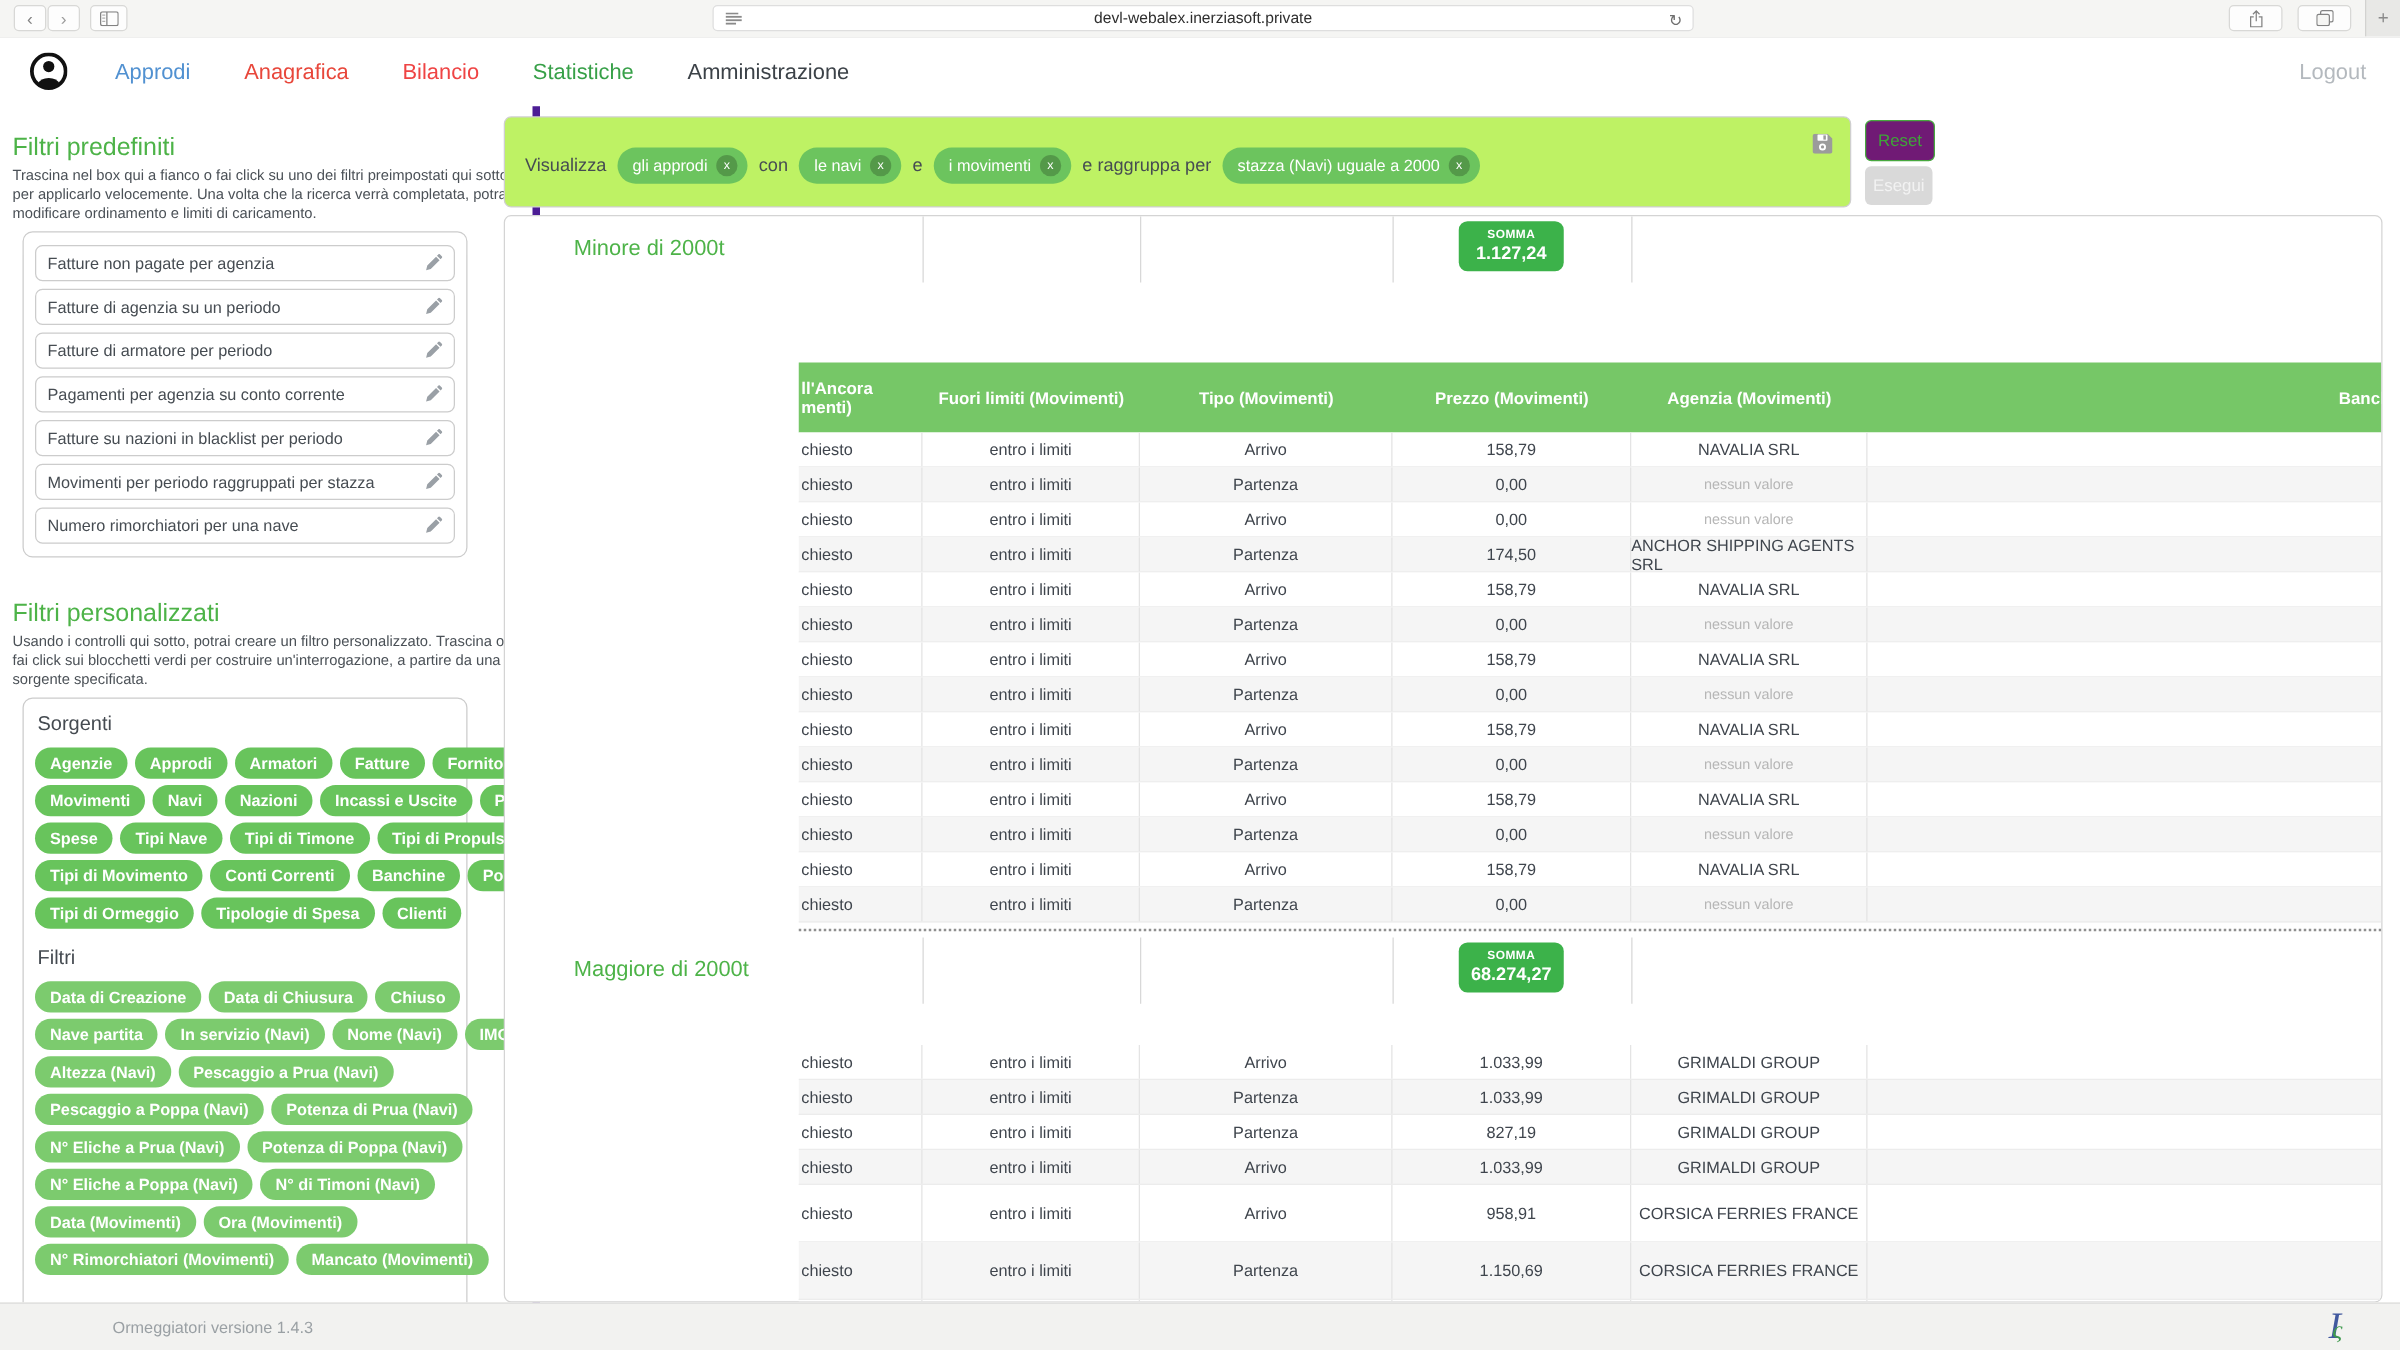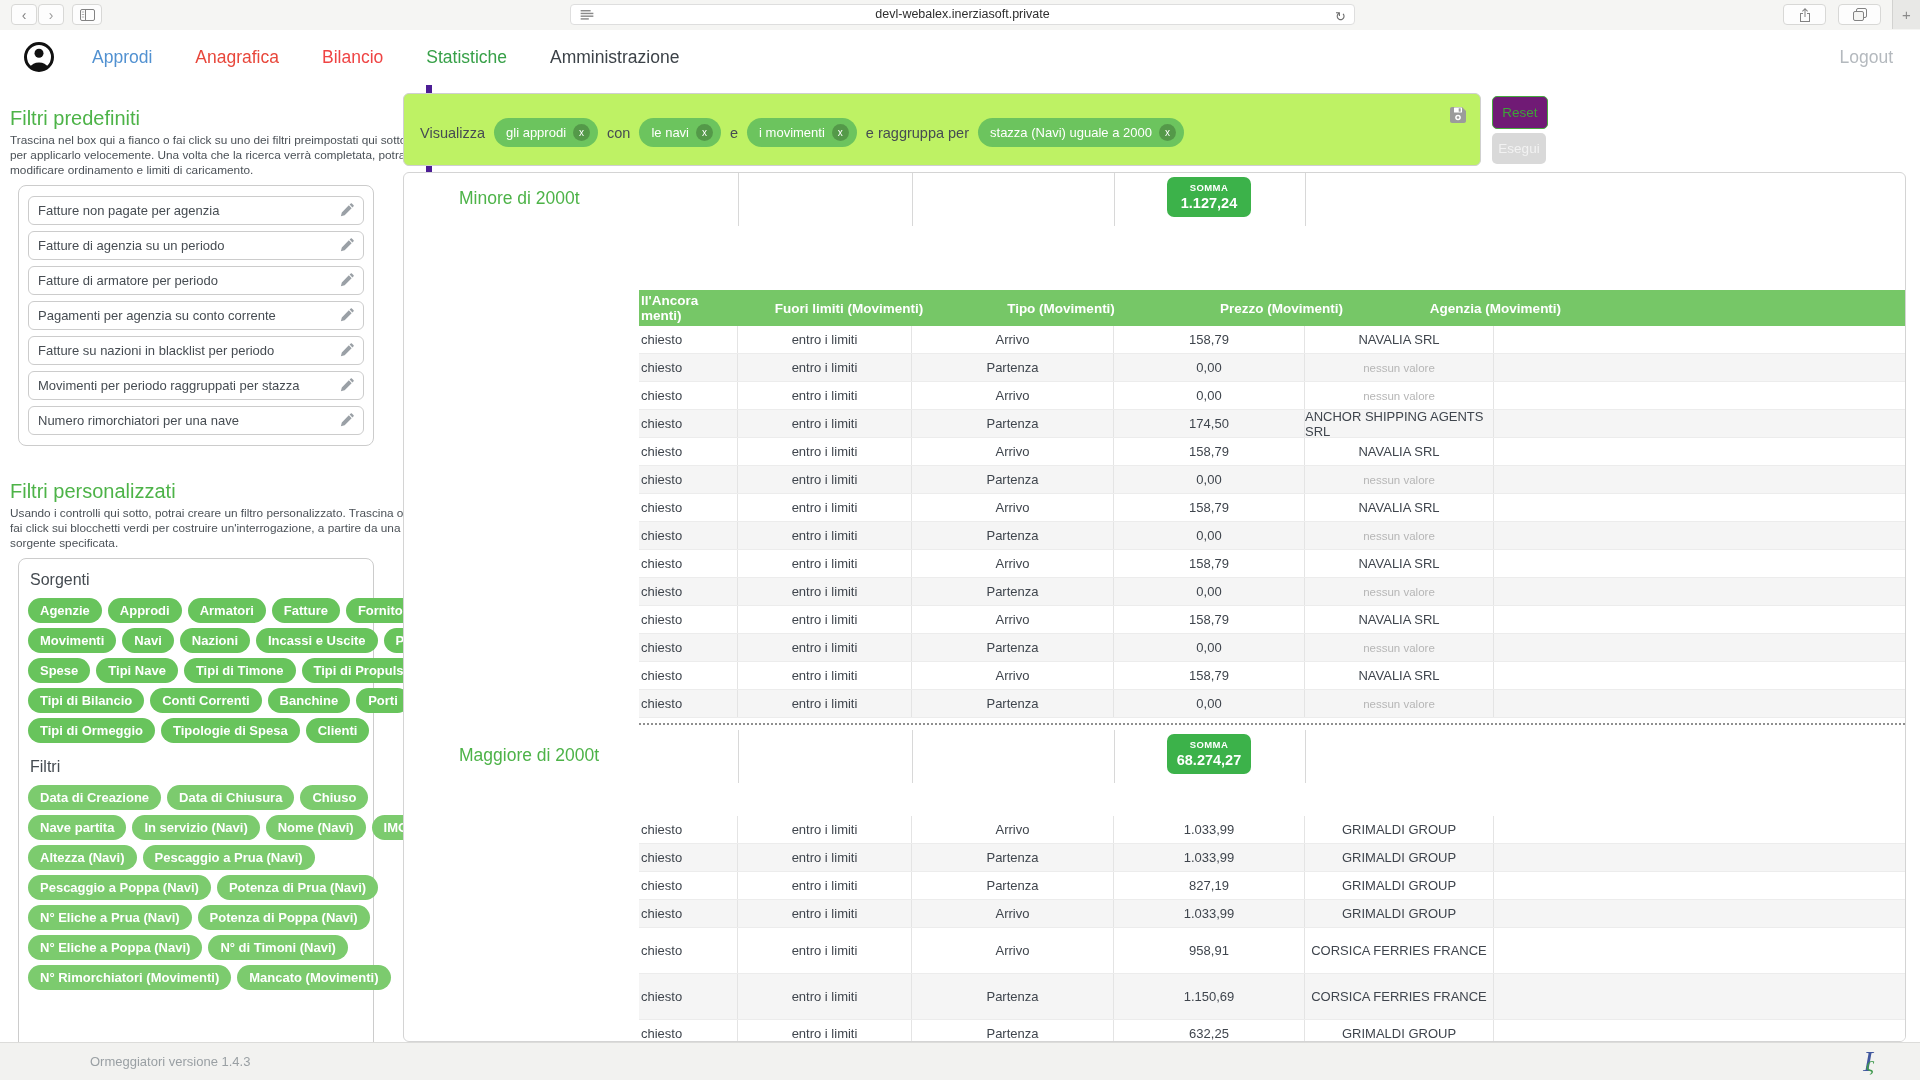--- a/index.html
+++ b/index.html
@@ -68,22 +68,22 @@
   .group-band{position:relative;height:53px;}
   .group-band.g2{margin-top:5px;}
   .group-title{position:absolute;left:55px;top:15px;font-size:17.5px;color:#4db348;}
   .band-sep{position:absolute;top:0;bottom:0;width:1px;background:#d8d8d8;}
   .sep1{left:334px;}.sep2{left:508px;}.sep3{left:710px;}.sep4{left:901px;}
   .somma{position:absolute;left:763px;top:4px;width:84px;border-radius:7px;background:#3cb24a;color:#fff;
          text-align:center;padding:5px 0 6px;}
   .somma-label{font-size:9.5px;font-weight:bold;letter-spacing:.4px;}
   .somma-value{font-size:14.5px;font-weight:bold;margin-top:2px;}
 
-  .thead{display:flex;height:36px;margin-left:235px;margin-top:64px;background:#76c767;color:#fff;
-         font-weight:bold;font-size:13.5px;align-items:center;gap:24px;}
+  .thead{display:flex;height:56px;margin-left:235px;margin-top:64px;background:#76c767;color:#fff;
+         font-weight:bold;font-size:13.5px;align-items:center;}
   .thead .cell{display:flex;align-items:center;justify-content:center;height:100%;box-sizing:border-box;}
   .cell{flex:none;}
   .c1{width:99px;}.c2{width:174px;}.c3{width:202px;}.c4{width:191px;}.c5{width:189px;}.c6{width:754px;}
   .thead .c1{flex-direction:column;align-items:flex-start;justify-content:center;padding-left:2px;line-height:15px;}
   .thead .c6{justify-content:flex-start;padding-left:377px;}
 
   .trow{display:flex;height:27px;margin-left:235px;align-items:stretch;font-size:13px;color:#3f454d;
         border-bottom:1px solid #ececec;background:#fff;}
   .rows .trow:nth-child(even){background:#f5f5f5;}
   .trow.tall{height:45px;}
@@ -226,21 +226,21 @@
             <span class="pill">Incassi e Uscite</span>
             <span class="pill">Persone</span>
           </div>
           <div class="pill-row">
             <span class="pill">Spese</span>
             <span class="pill">Tipi Nave</span>
             <span class="pill">Tipi di Timone</span>
             <span class="pill">Tipi di Propulsione</span>
           </div>
           <div class="pill-row">
-            <span class="pill">Tipi di Bilancio</span>
+            <span class="pill">Tipi di Movimento</span>
             <span class="pill">Conti Correnti</span>
             <span class="pill">Banchine</span>
             <span class="pill">Porti</span>
           </div>
           <div class="pill-row">
             <span class="pill">Tipi di Ormeggio</span>
             <span class="pill">Tipologie di Spesa</span>
             <span class="pill">Clienti</span>
           </div>
         </div>
@@ -265,20 +265,24 @@
             <span class="pill filter">Pescaggio a Poppa (Navi)</span>
             <span class="pill filter">Potenza di Prua (Navi)</span>
           </div>
           <div class="pill-row">
             <span class="pill filter">N° Eliche a Prua (Navi)</span>
             <span class="pill filter">Potenza di Poppa (Navi)</span>
           </div>
           <div class="pill-row">
             <span class="pill filter">N° Eliche a Poppa (Navi)</span>
             <span class="pill filter">N° di Timoni (Navi)</span>
+          </div>
+          <div class="pill-row">
+            <span class="pill filter">Data (Movimenti)</span>
+            <span class="pill filter">Ora (Movimenti)</span>
           </div>
           <div class="pill-row">
             <span class="pill filter">N° Rimorchiatori (Movimenti)</span>
             <span class="pill filter">Mancato (Movimenti)</span>
           </div>
         </div>
     </div>
   </div>
 
   <div class="main">

